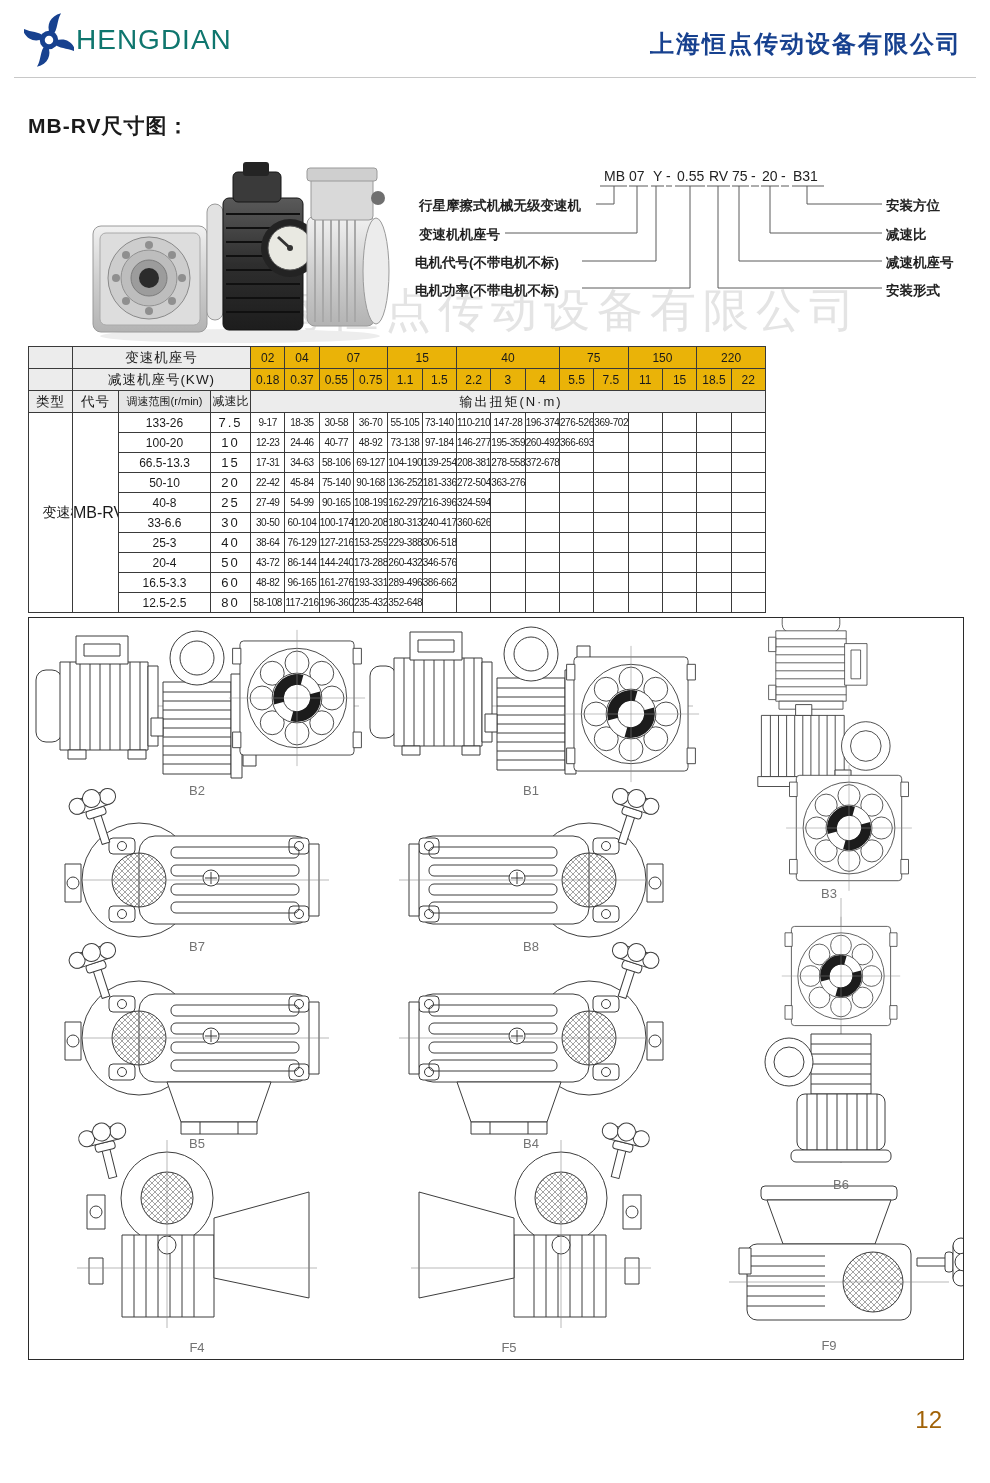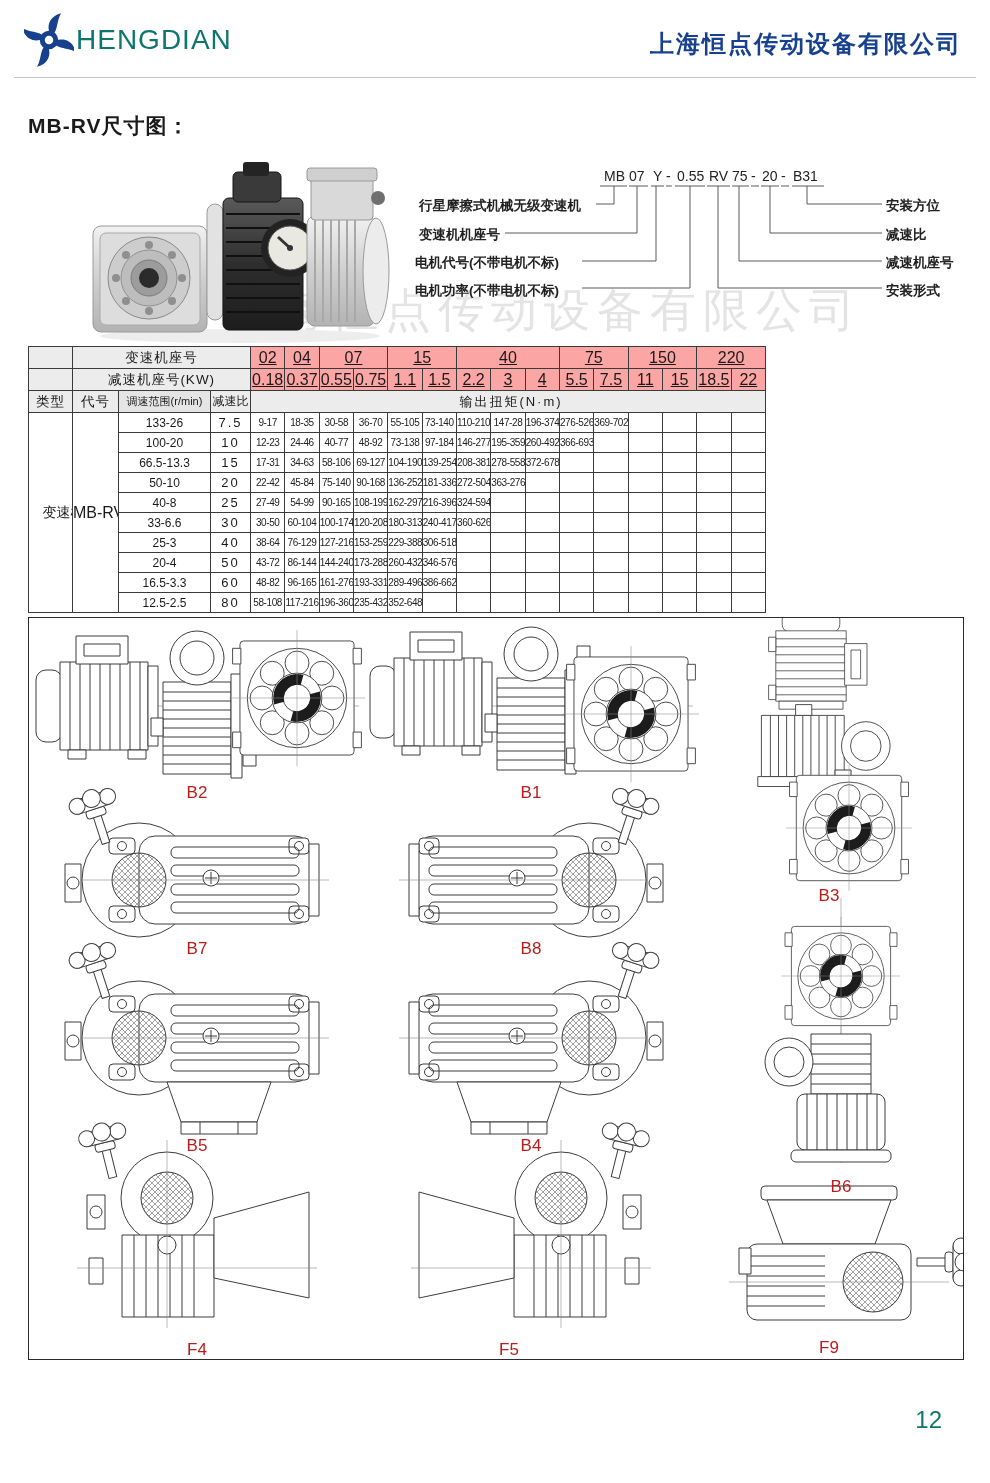--- a/index.html
+++ b/index.html
@@ -18,34 +18,34 @@
   
   .tok{position:absolute;font-size:14px;color:#222;z-index:3;white-space:nowrap;}
   .mlbl{position:absolute;font-size:13.5px;color:#222;z-index:3;white-space:nowrap;font-weight:bold;}
   #mlines{position:absolute;left:400px;top:150px;z-index:2;}
   
   #specTable{position:absolute;left:28px;top:346px;width:738px;border-collapse:collapse;table-layout:fixed;z-index:3;}
   #specTable td{border:1px solid #3a3a3a;text-align:center;vertical-align:middle;padding:0;overflow:hidden;white-space:nowrap;}
   #specTable tr.hrow td{height:21px;}
   #specTable tr.brow td{height:19px;}
   .hd{background:#ececec;font-size:13.5px;letter-spacing:1px;}
-  .hd2{background:#fca5a5;font-size:16px;text-decoration:underline;}
+  .hd2{background:#eab308;font-size:12px;}
   .hdsm{background:#e5e5e5;font-size:11px;letter-spacing:0;}
   .torqhd{background:#ececec;font-size:13px;text-align:right;padding-left:6px !important;letter-spacing:2px;}
   .range{font-size:12px;}
   .ratio{font-size:13px;letter-spacing:2px;}
   .num{font-size:10px;letter-spacing:-0.4px;color:#222;}
   .vcell{background:#fff;}
   .vtxt{width:16px;margin:0 auto;font-size:14px;line-height:21.5px;word-break:break-all;letter-spacing:0;}
   .codecell{font-size:16px;}
   
   #drawBox{position:absolute;left:28px;top:617px;width:934px;height:741px;border:1.5px solid #2b2b2b;z-index:2;background:#fff;}
-  .dlabel{position:absolute;transform:translateX(-50%);font-size:17px;color:#b91c1c;z-index:3;}
-  
-  #pageNum{position:absolute;right:48px;top:1406px;font-size:24px;color:#0f766e;margin-left:44px;}
+  .dlabel{position:absolute;transform:translateX(-50%);font-size:13px;color:#737373;z-index:3;}
+  
+  #pageNum{position:absolute;right:48px;top:1406px;font-size:24px;color:#a16207;margin-left:44px;}
 </style>
 </head>
 <body>
 
 <div id="page">
 
   <svg style="position:absolute;left:24px;top:12px;z-index:3" width="50" height="56" viewBox="-27 -28 54 56">
     <g fill="#17418f">
       <g id="blades">
         <path d="M1,-7 C -3,-16 1,-26 13,-29 C 8,-20 10,-12 4,-5 Z"></path>

